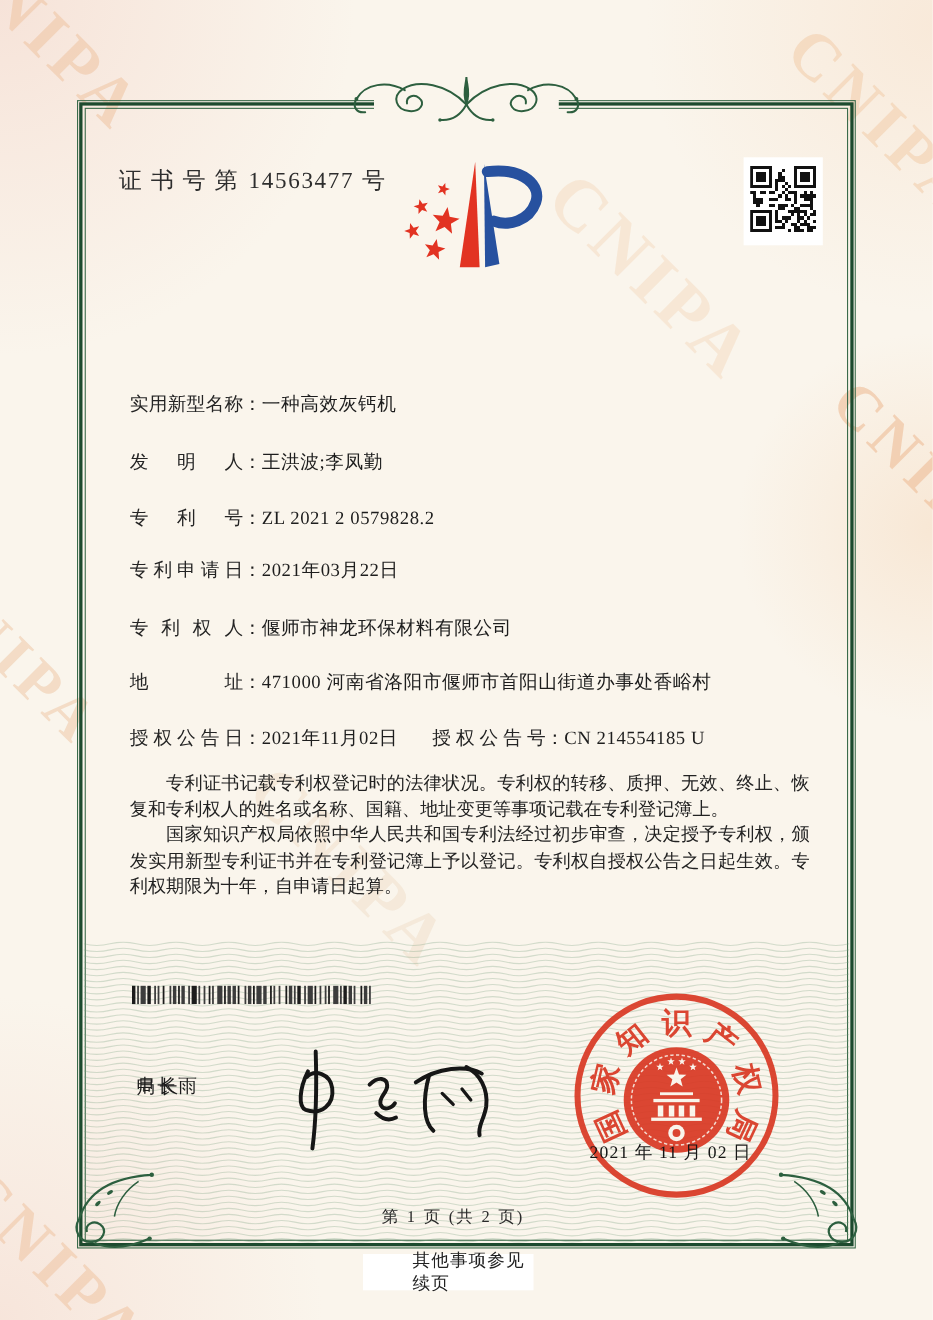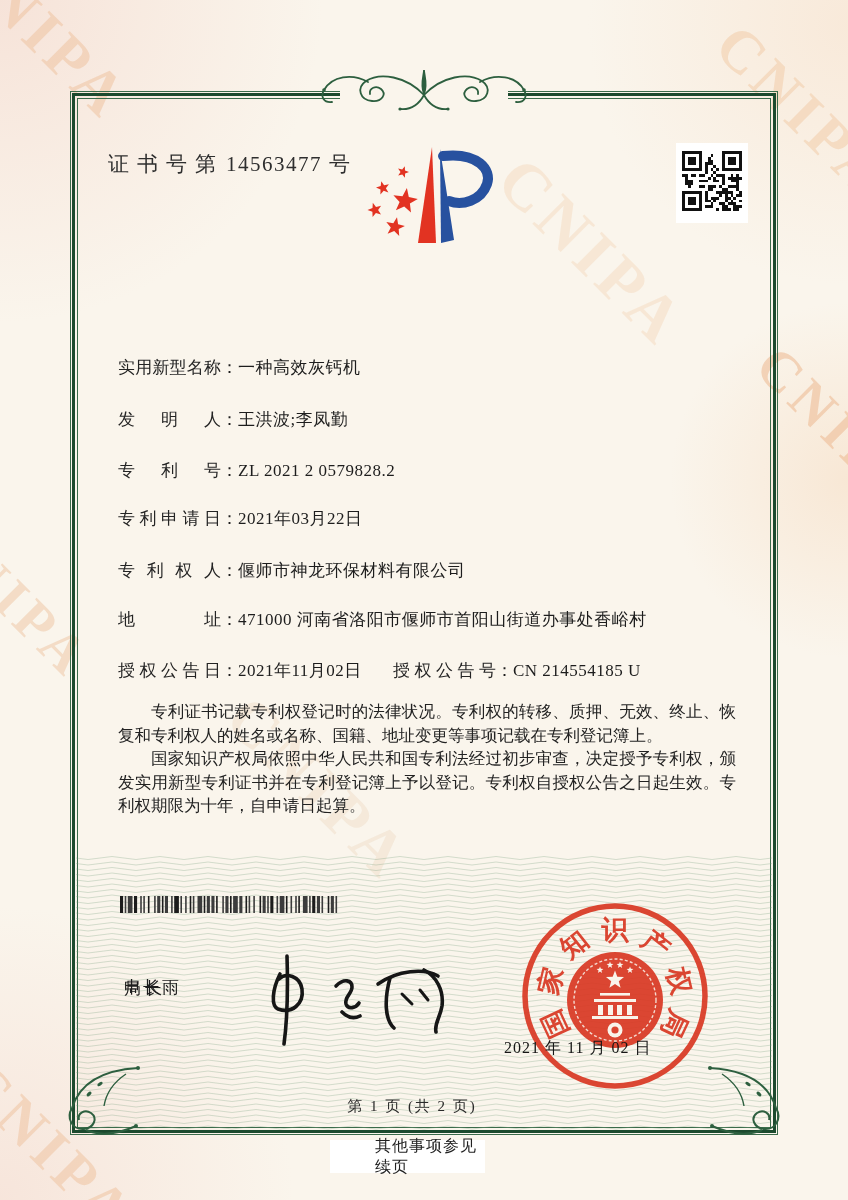--- a/index.html
+++ b/index.html
@@ -66,21 +66,21 @@
   .waves { position:absolute; left:76px; top:856px; pointer-events:none; }
 
   .barcode { position:absolute; left:120px; top:896px; }
 
   .sig-title { position:absolute; left:124px; top:977px; font-size:17px; letter-spacing:4px; color:#1c1c1c; font-family:"Liberation Sans","DejaVu Sans",sans-serif; }
   .sig-name  { position:absolute; left:124px; top:976px; font-size:17px; letter-spacing:2px; color:#1c1c1c; font-family:"Liberation Sans","DejaVu Sans",sans-serif; }
   .sig-hand { position:absolute; left:252px; top:948px; }
 
   .seal { position:absolute; left:512px; top:898px; }
   .seal-date {
-    position:absolute; left:504px; top:1038px; font-size:16px; letter-spacing:1px;
+    position:absolute; left:536px; top:1038px; font-size:16px; letter-spacing:1px;
     color:#161616; white-space:nowrap;
   }
 
   .page-no { position:absolute; left:72px; top:1097px; width:680px; text-align:center; font-size:15px; color:#2a2a2a; letter-spacing:2px; }
 
   .note-box {
     position:absolute; left:330px; top:1140px; width:155px; height:33px;
     background:#ffffff; display:flex; align-items:center; justify-content:flex-end;padding-left:45px;
   }
   .note-box span { font-size:16px; color:#222; letter-spacing:1px; }

